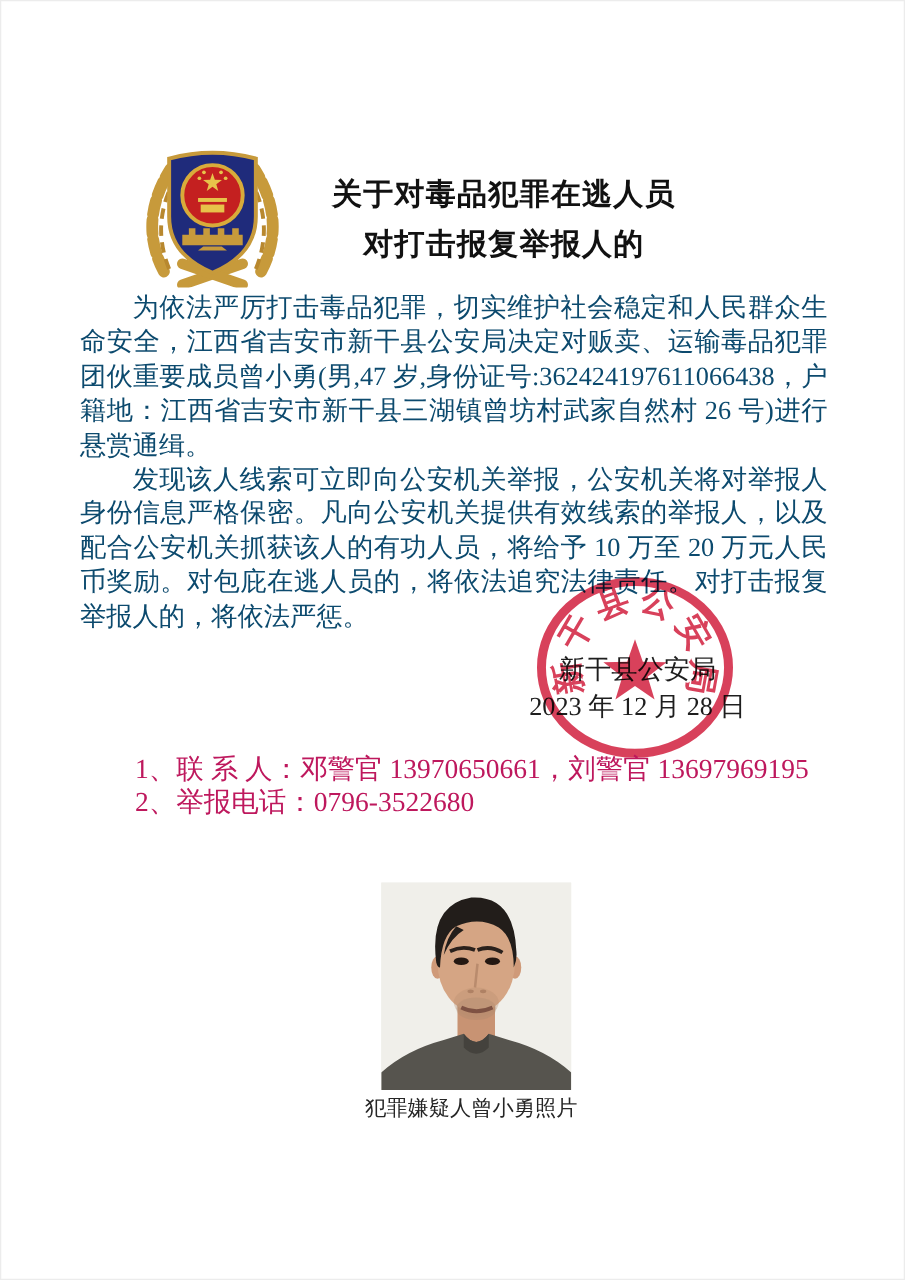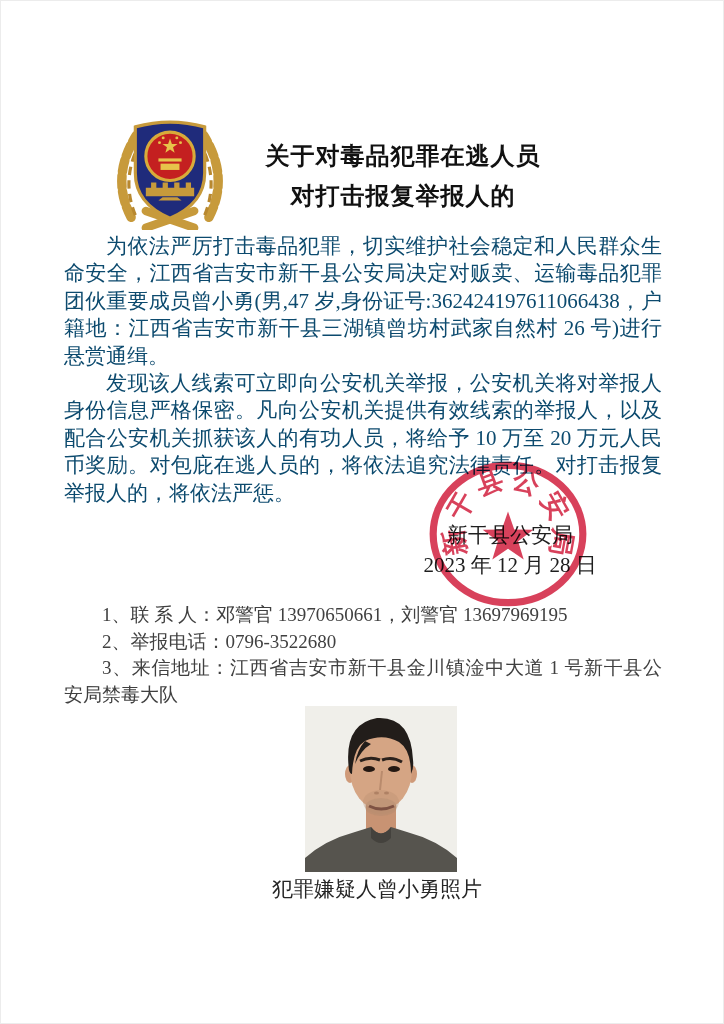--- a/index.html
+++ b/index.html
@@ -35,30 +35,30 @@
   .stamp{
     position:absolute;left:426px;top:458px;width:164px;height:154px;
     mix-blend-mode:multiply;opacity:0.92;
   }
   .stamp text{
     font-family:"Liberation Serif","DejaVu Serif",serif;
     font-weight:bold;
   }
   .contacts{
     position:absolute;left:64px;top:602px;width:598px;
-    font-size:19px;line-height:26.5px;text-align:justify;color:#404040;
+    font-size:22px;line-height:26.5px;text-align:justify;color:#be185d;
   }
   .contacts p{margin:0;text-indent:2em;}
   .photo-frame{
     position:absolute;left:305px;top:706px;width:152px;height:166px;
     background:#f3f2ee;
   }
   .photo-caption{
     position:absolute;left:237px;top:875px;width:280px;
-    font-size:21px;text-align:center;color:#262626;white-space:nowrap;
+    font-size:17px;text-align:center;color:#262626;white-space:nowrap;
   }
 </style>
 </head>
 <body>
 
 <div class="page">
 
   <svg class="badge" viewBox="0 0 118 112">
 
     <path d="M22,100 Q2,62 27,22" fill="none" stroke="#c79a3b" stroke-width="9" stroke-dasharray="11 4" stroke-linecap="round"></path>
@@ -105,21 +105,20 @@
       <text x="61.9" y="23.2" transform="rotate(-20 61.9 23.2)" dominant-baseline="central">县</text>
       <text x="98.1" y="23.2" transform="rotate(20 98.1 23.2)" dominant-baseline="central">公</text>
       <text x="125.9" y="46.5" transform="rotate(60 125.9 46.5)" dominant-baseline="central">安</text>
       <text x="132.2" y="82.2" transform="rotate(100 132.2 82.2)" dominant-baseline="central">局</text>
     </g>
   </svg>
 
   <div class="contacts">
     <p>1、联 系 人：邓警官 13970650661，刘警官 13697969195</p>
     <p>2、举报电话：0796-3522680</p>
-    <p>3、来信地址：江西省吉安市新干县金川镇淦中大道 1 号新干县公安局禁毒大队</p>
   </div>
 
   <div class="photo-frame">
     <svg viewBox="0 0 152 166" width="152" height="166">
       <rect x="0" y="0" width="152" height="166" fill="#f3f2ee"></rect>
       <rect x="0" y="0" width="152" height="166" fill="#e8e6e0" opacity="0.25"></rect>
 
       <rect x="61" y="96" width="30" height="38" fill="#c89373"></rect>
 
       <path d="M0,166 V152 Q20,134 50,126 L66,121 Q76,134 86,121 L102,126 Q132,134 152,152 V166 Z" fill="#56544e"></path>

